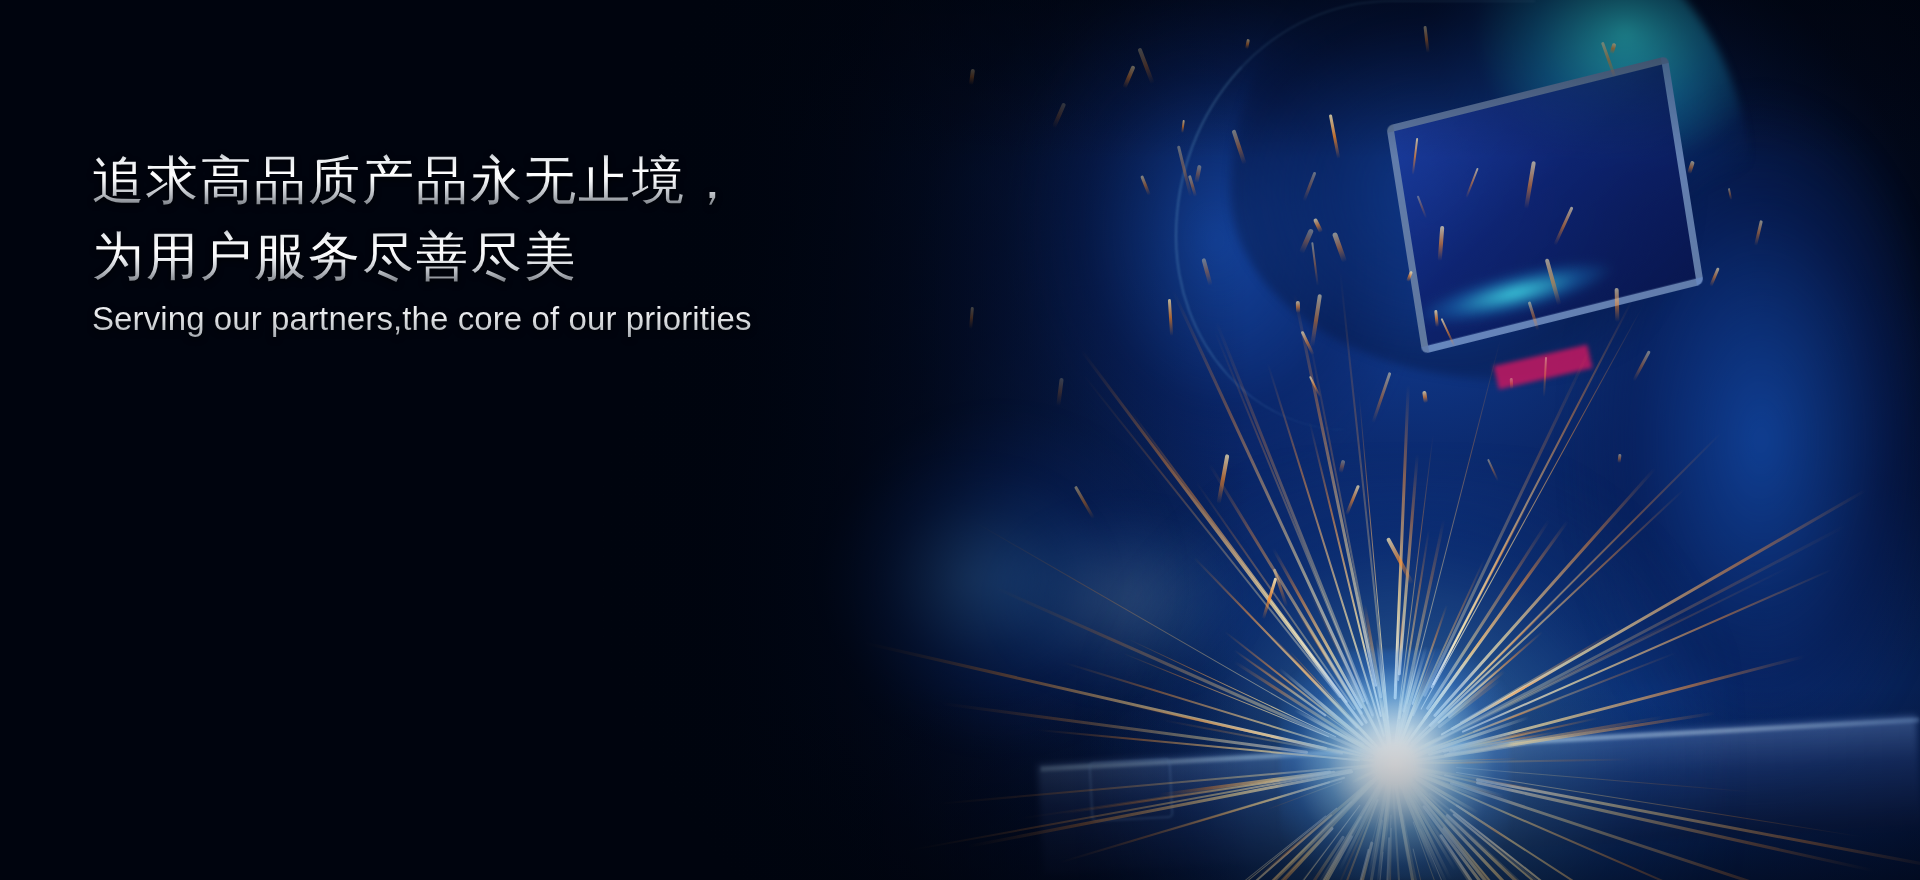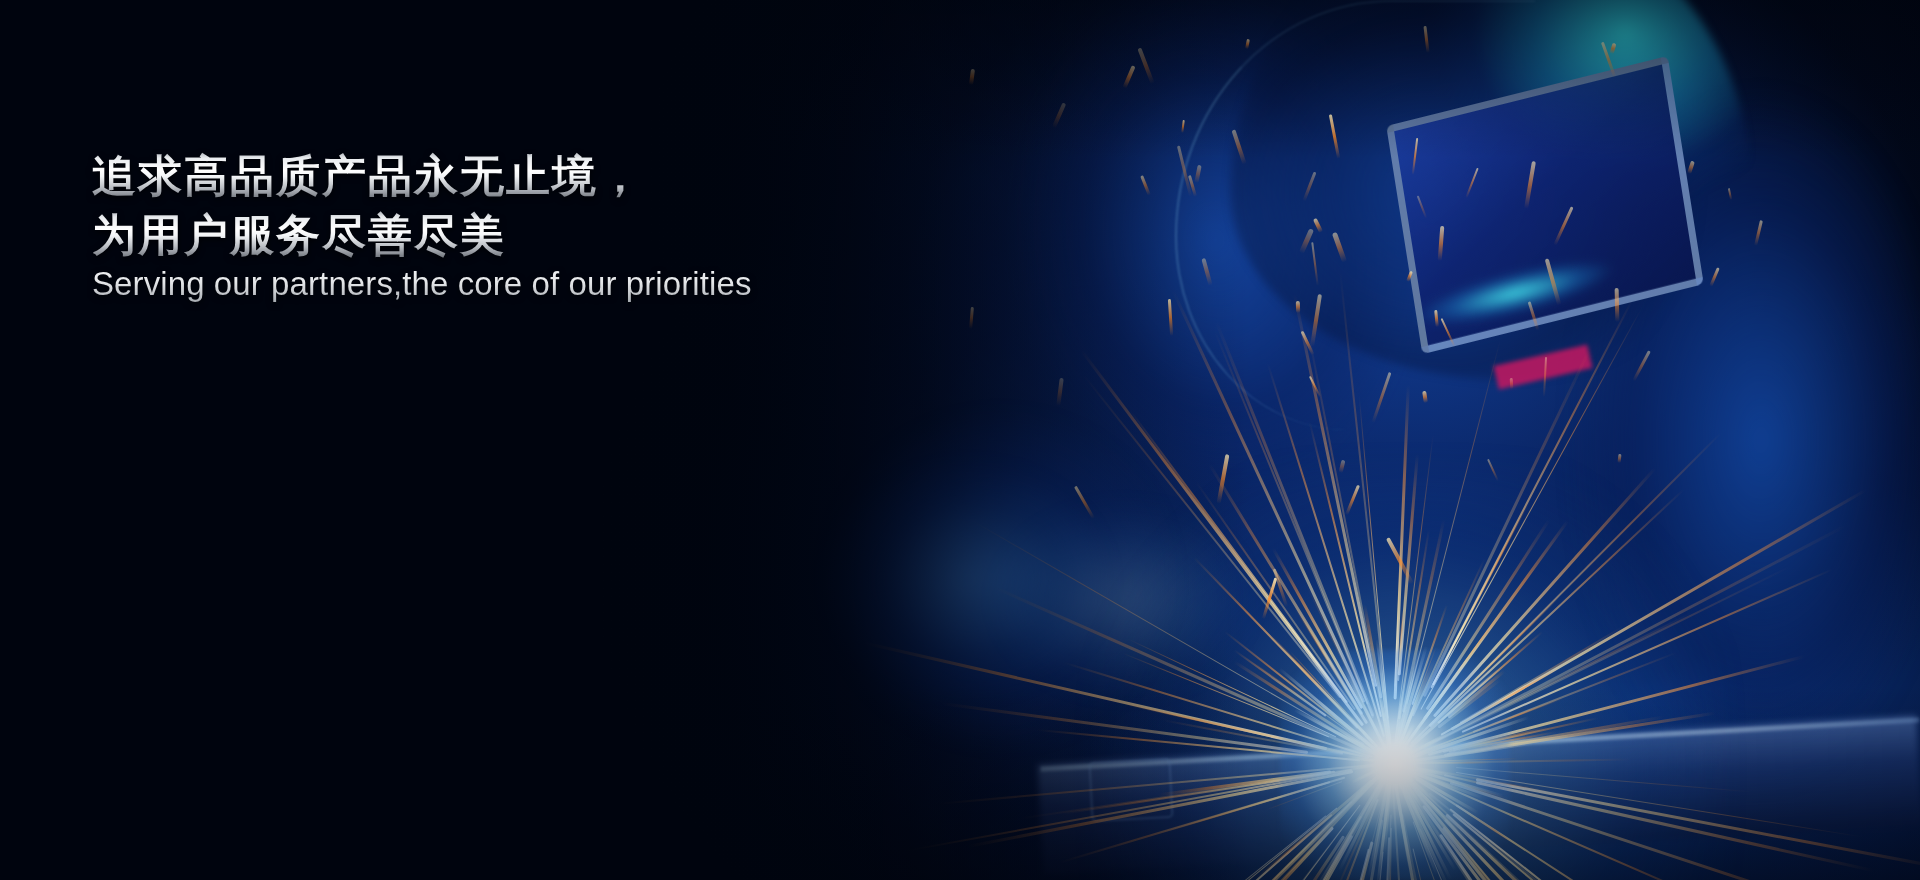--- a/index.html
+++ b/index.html
@@ -167,51 +167,51 @@
   }
 
   
   .copy {
     position:absolute;
     left:92px; top:150px;
     width:900px;
     z-index:20;
   }
   .cn-line {
-    font-size:44px;
-    font-weight:bold;
+    font-size:52px;
+    font-weight:normal;
     line-height:1.16;
     letter-spacing:2px;
     white-space:nowrap;
     background:linear-gradient(to bottom,
       #9aa0a8 0%, #e9ecef 16%, #ffffff 40%, #f2f4f6 52%,
       #b9bdc3 74%, #7c8188 92%, #686d74 100%);
     -webkit-background-clip:text;
     background-clip:text;
     color:transparent;
     -webkit-text-fill-color:transparent;
     filter:drop-shadow(0 2px 3px rgba(0,0,0,.85));
   }
-  .cn-line-2 { margin-top:8px; }
+  .cn-line-2 { margin-top:16px; }
 
   .en-line {
     font-size:33px;
     font-weight:400;
     line-height:1.34;
     letter-spacing:.1px;
     white-space:nowrap;
     background:linear-gradient(to bottom, #f4f5f7 0%, #e6e8ea 45%, #b7bbc0 80%, #9aa0a6 100%);
     -webkit-background-clip:text;
     background-clip:text;
     color:transparent;
     -webkit-text-fill-color:transparent;
     filter:drop-shadow(0 2px 3px rgba(0,0,0,.8));
   }
   .en-line-1 { margin-top:22px; }
-  .en-line-2 { margin-top:2px; }
+  .en-line-2 { margin-top:10px; }
 </style>
 </head>
 <body>
 
 <div id="banner">
 
   <div class="photo-layer">
 
     <div class="bg-base"></div>
 

